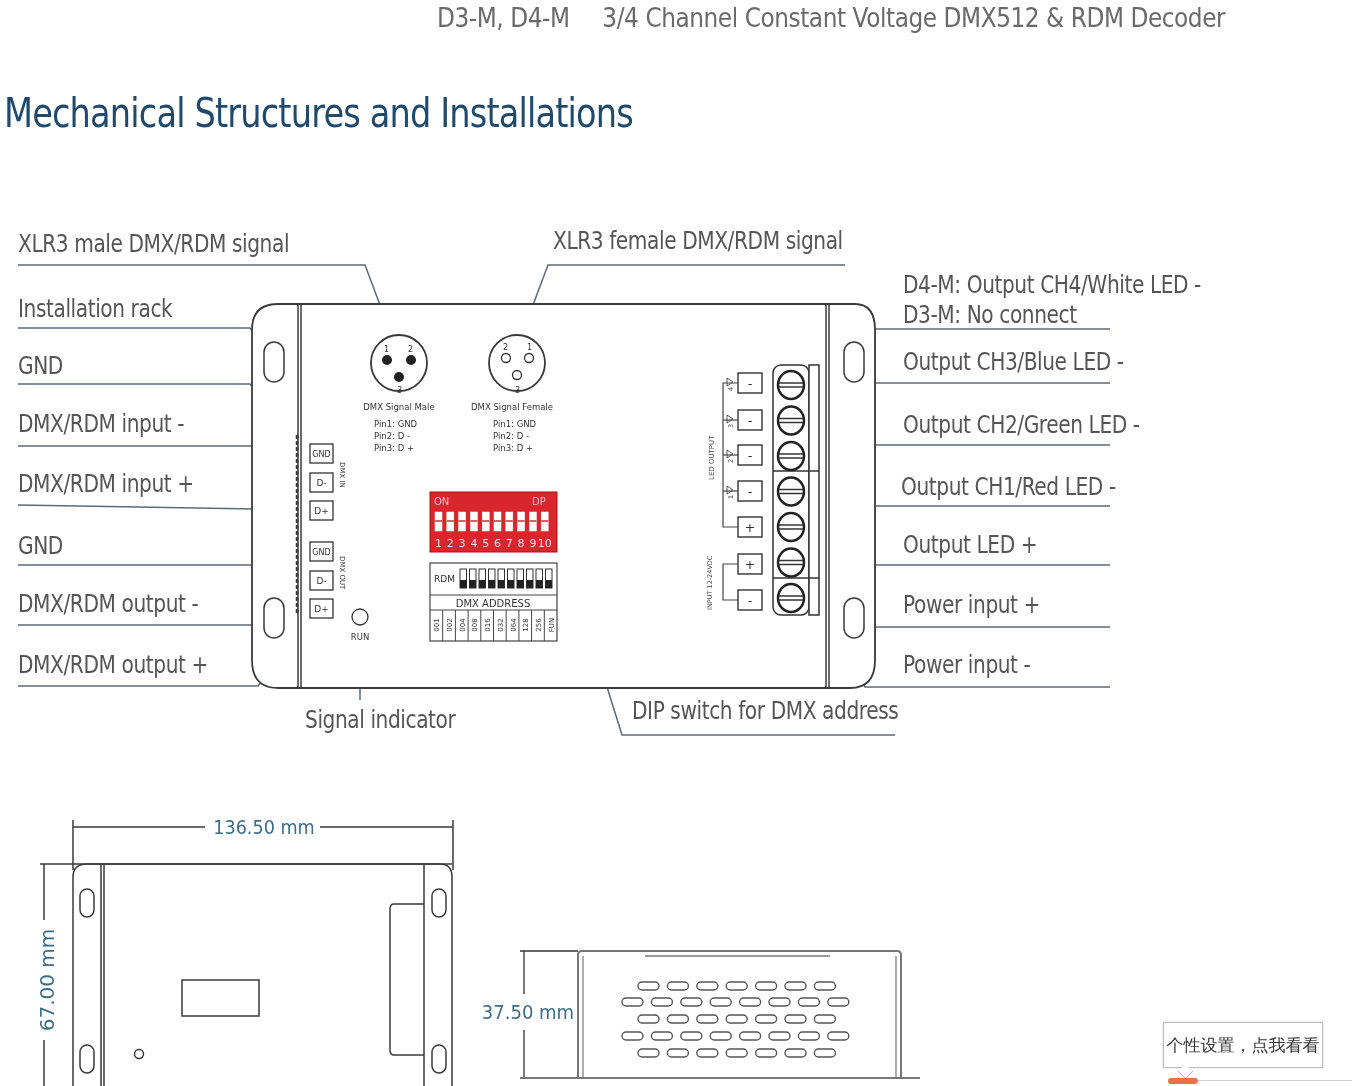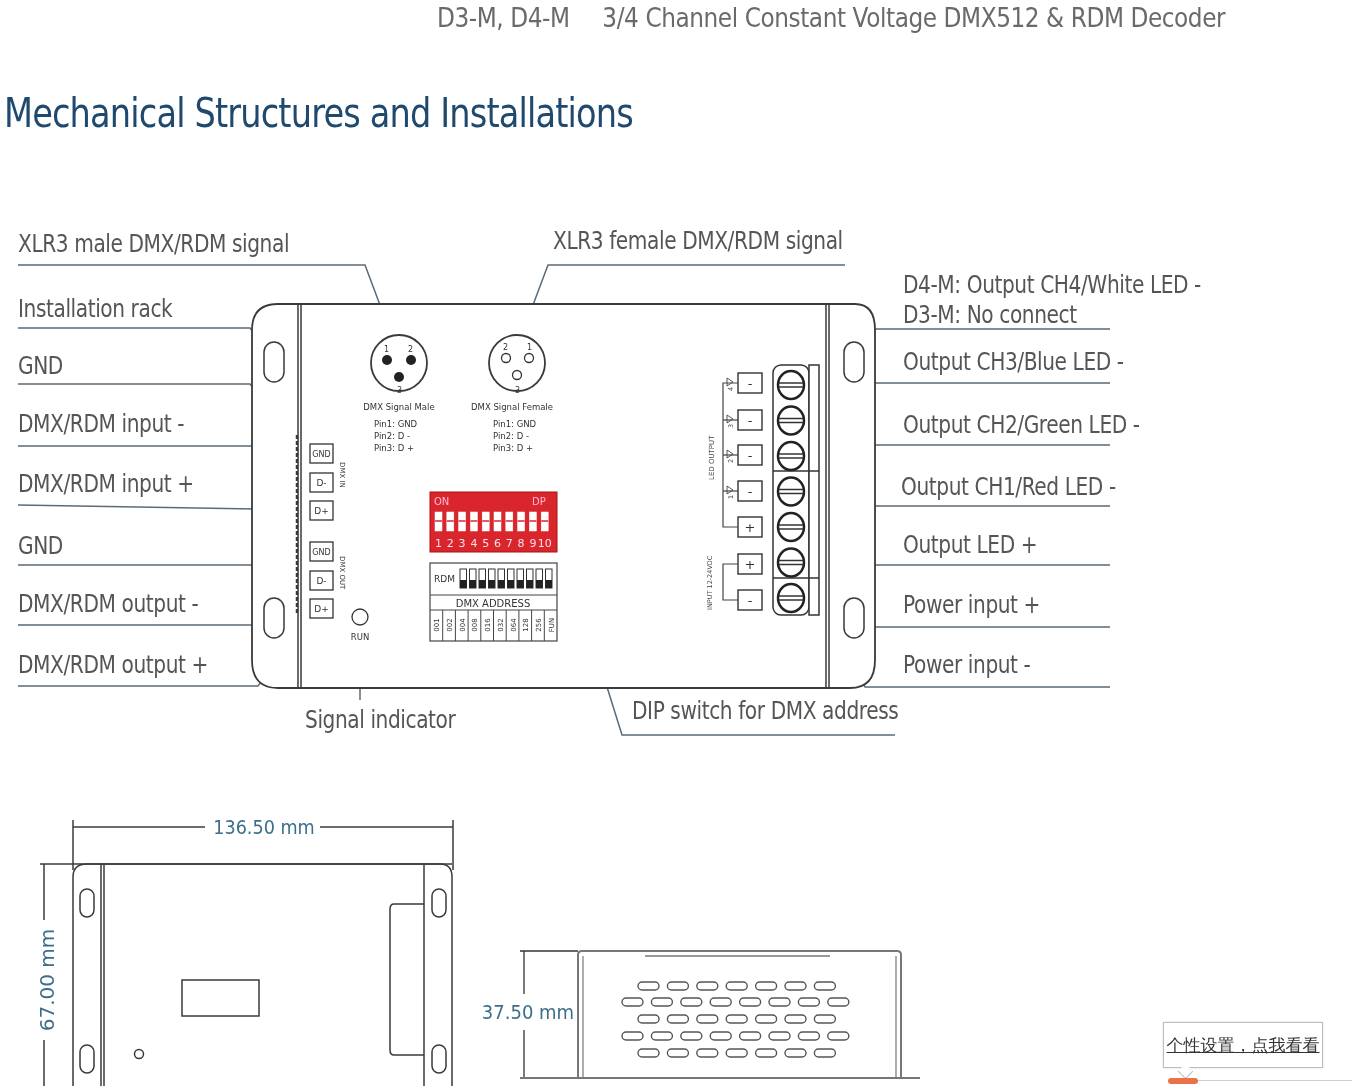--- a/index.html
+++ b/index.html
@@ -3,21 +3,21 @@
 <meta charset="utf-8">
 <style>
   html, body { margin:0; padding:0; background:#ffffff; }
   body { width:1352px; height:1086px; position:relative; overflow:hidden; font-family:"DejaVu Sans", sans-serif; color:#4a4a4a; }
   .abs { position:absolute; white-space:nowrap; }
   .doc-header { left:437px; top:2px; font-size:27px; color:#6a6a6a; letter-spacing:-0.5px; transform:scaleX(0.86); transform-origin:left top; }
   .doc-header .model { margin-right:30px; }
   .section-title { left:4px; top:90px; font-size:40px; color:#1f4a6e; letter-spacing:-1px; transform:scaleX(0.84); transform-origin:left top; }
   .callout { font-size:24px; color:#555; transform:scaleX(0.84); transform-origin:left top; letter-spacing:-0.5px; }
   svg text { font-family:"DejaVu Sans", sans-serif; }
-  .tooltip { left:1163px; top:1022px; width:158px; height:44px; border:1px solid #bdbdbd; background:#fff; box-shadow:0 0 2px rgba(0,0,0,0.15); font-size:17px; color:#333; display:flex; align-items:center; justify-content:center;text-decoration:underline; }
+  .tooltip { left:1163px; top:1022px; width:158px; height:44px; border:1px solid #bdbdbd; background:#fff; box-shadow:0 0 2px rgba(0,0,0,0.15); font-size:17px; color:#333; display:flex; align-items:center; justify-content:center; }
   .tooltip-tail { left:1180px; top:1066px; width:10px; height:10px; background:#fff; border-right:1px solid #bdbdbd; border-bottom:1px solid #bdbdbd; transform:rotate(45deg); }
   .tooltip-marker { left:1168px; top:1078px; width:30px; height:6px; background:#e8734a; border-radius:3px; }
   .tooltip-line { left:1195px; top:1080px; width:157px; height:1px; background:#cfcfcf; }
 </style>
 </head>
 <body>
 
 <div class="abs doc-header">
   <span class="model">D3-M, D4-M</span>
   <span>3/4 Channel Constant Voltage DMX512 &amp; RDM Decoder</span>

